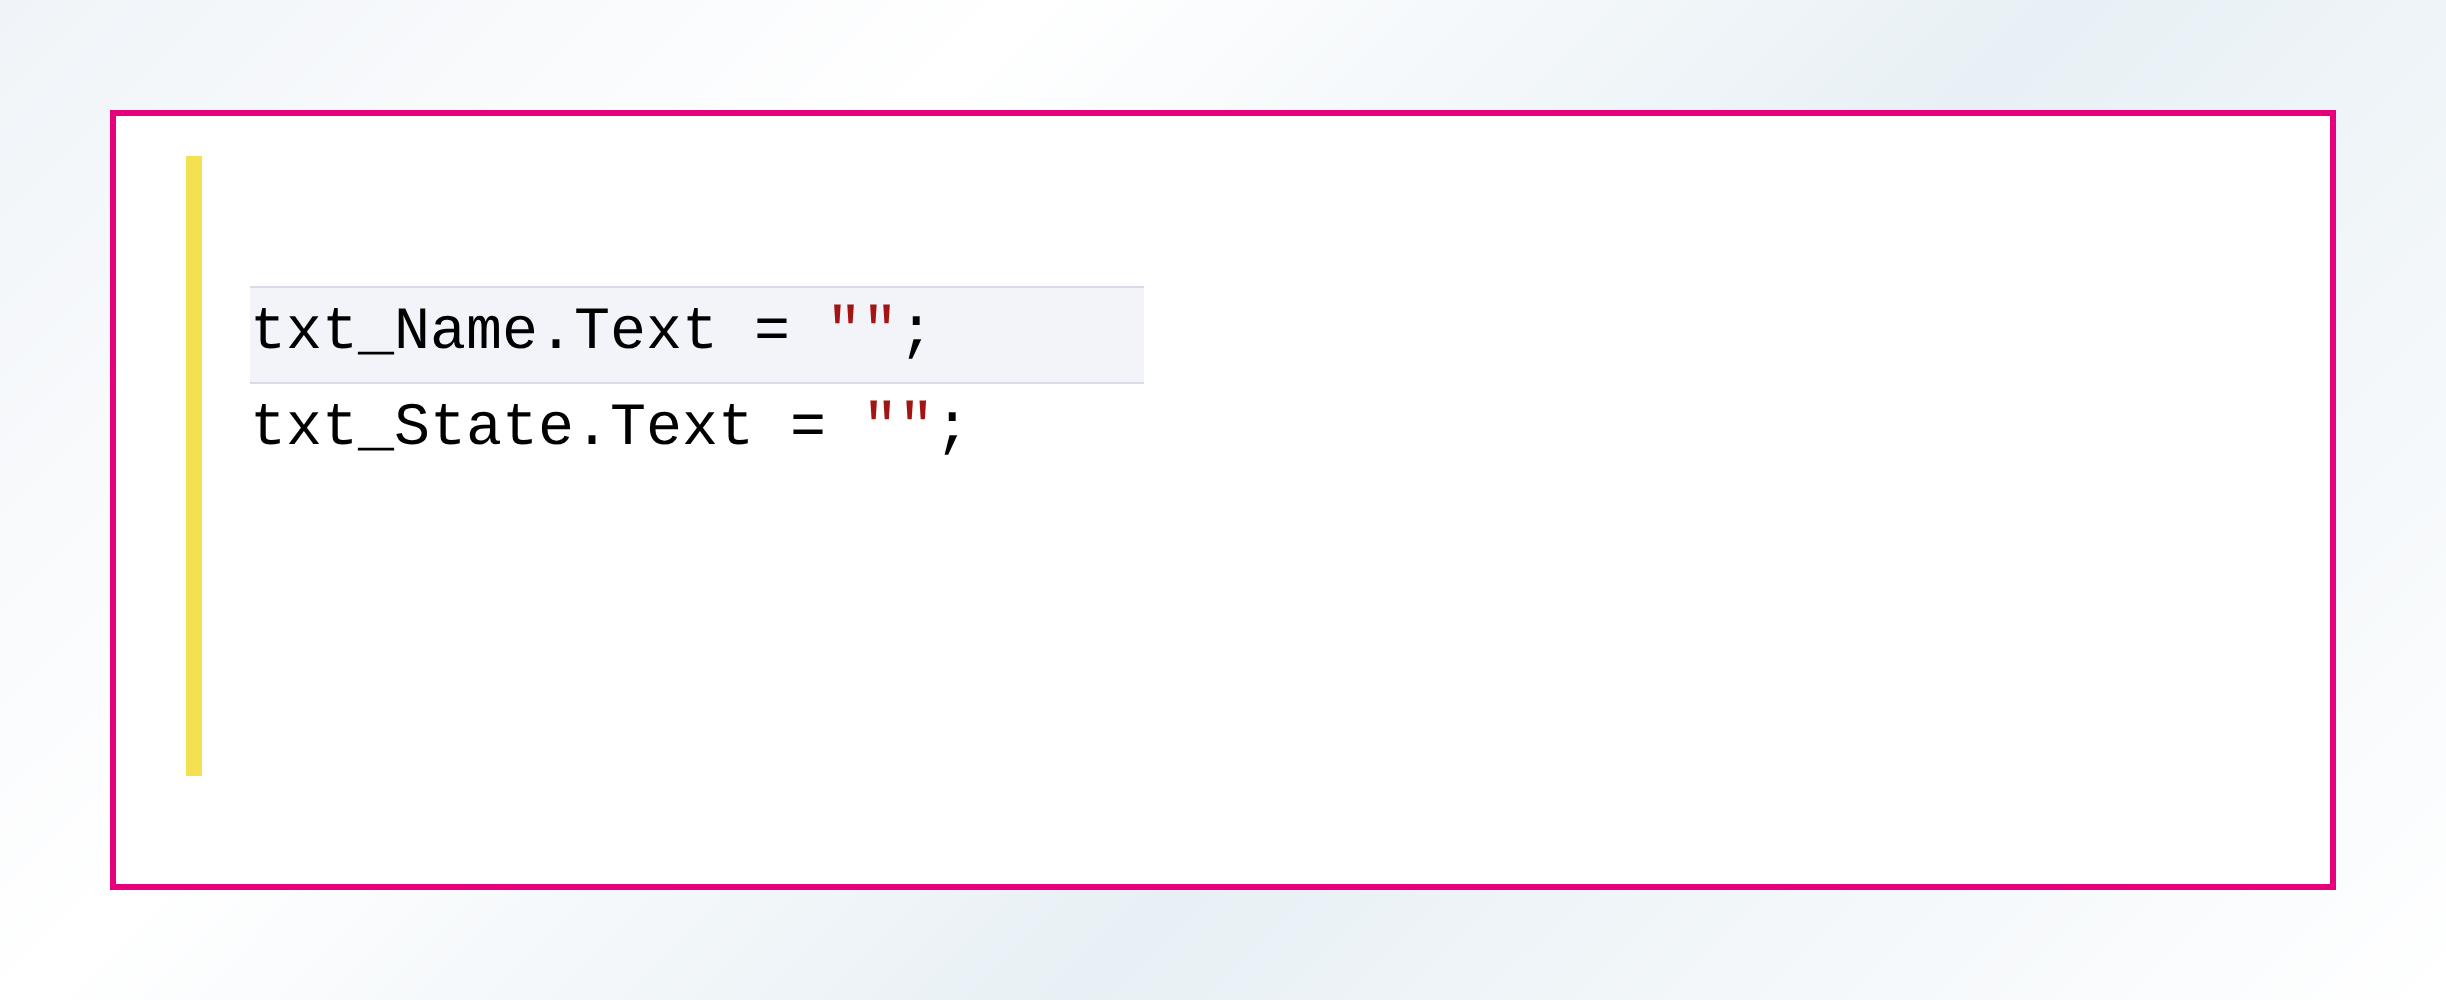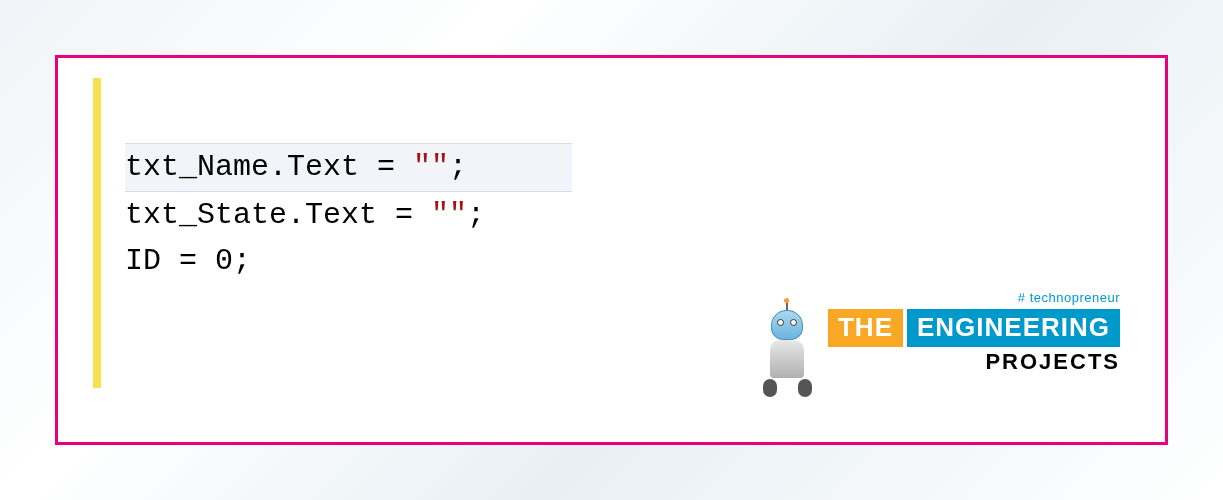--- a/index.html
+++ b/index.html
@@ -183,38 +183,17 @@
 </head>
 <body>
 
 <div class="main-frame">
 
   <div class="code-container">
     <div class="yellow-bar"></div>
     <div class="code-block">
       <div class="code-line highlighted"><span>txt_Name.Text = </span><span class="string-literal">""</span><span>;</span></div>
       <div class="code-line"><span>txt_State.Text = </span><span class="string-literal">""</span><span>;</span></div>
-      <div class="code-line"><span>ID = </span><span class="number-literal">0</span><span>;</span></div>
     </div>
   </div>
 
-  <div class="logo-container">
-    <div class="robot-icon">
-      <div class="robot-antenna"></div>
-      <div class="robot-head">
-        <div class="robot-eye left"></div>
-        <div class="robot-eye right"></div>
-      </div>
-      <div class="robot-body"></div>
-      <div class="robot-wheel left"></div>
-      <div class="robot-wheel right"></div>
-    </div>
-    <div class="logo-text">
-      <div class="tagline"># technopreneur</div>
-      <div class="logo-bars">
-        <div class="bar-the">THE</div>
-        <div class="bar-engineering">ENGINEERING</div>
-      </div>
-      <div class="projects-text">PROJECTS</div>
-    </div>
-  </div>
 
 </div>
 
 </body></html>

